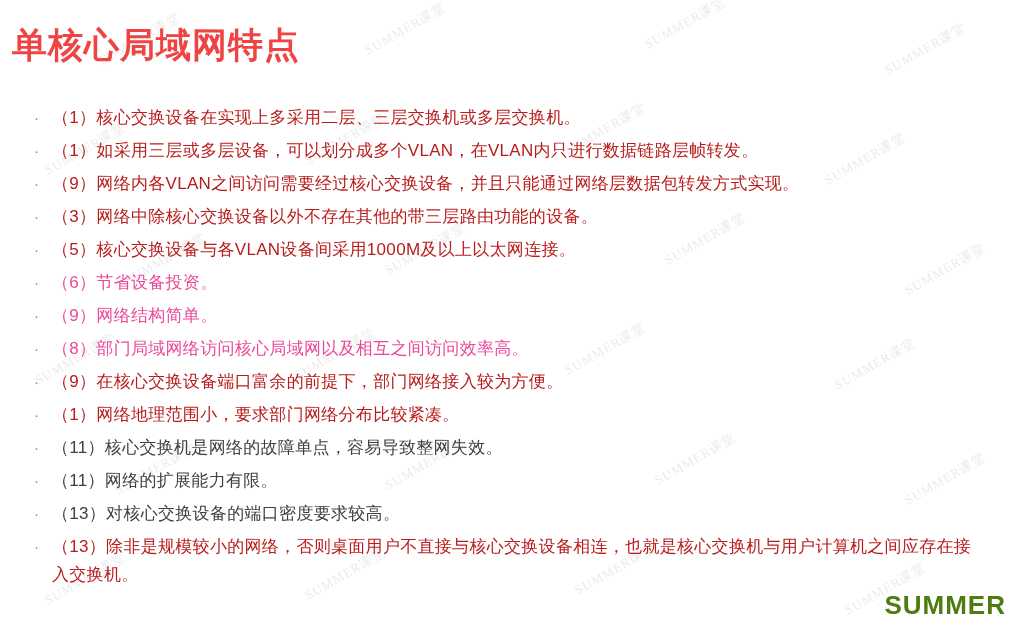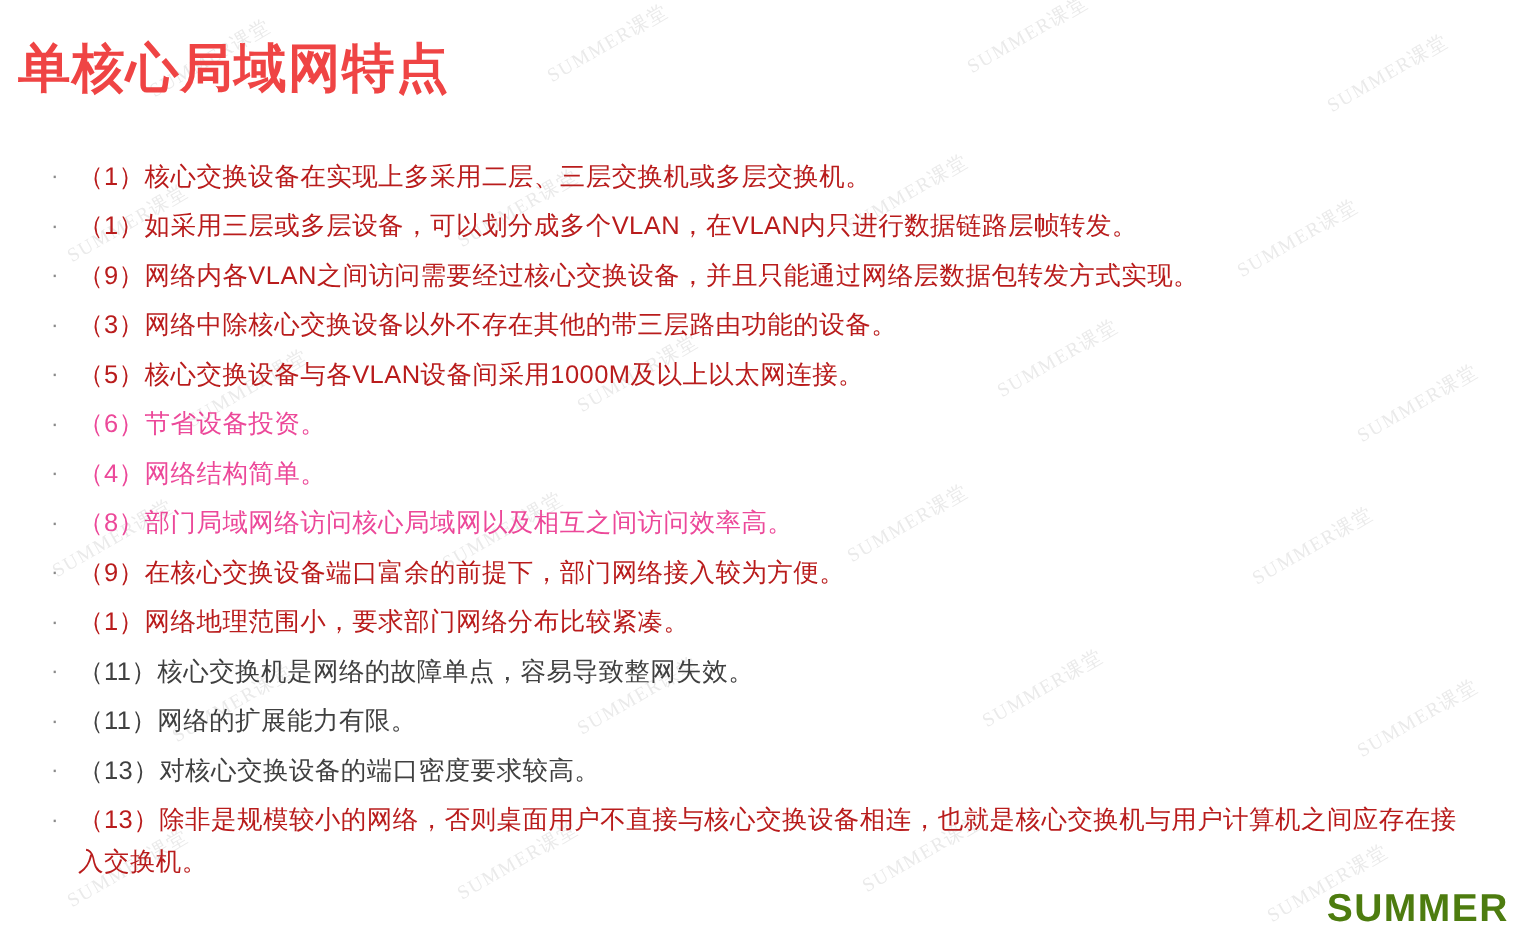--- a/index.html
+++ b/index.html
@@ -154,21 +154,21 @@
       <span class="btext c-black">（5）核心交换设备与各VLAN设备间采用1000M及以上以太网连接。</span>
     </div>
 
     <div class="bullet-row">
       <span class="dot">·</span>
       <span class="btext c-green">（6）节省设备投资。</span>
     </div>
 
     <div class="bullet-row">
       <span class="dot">·</span>
-      <span class="btext c-green">（4）网络结构简单。</span>
+      <span class="btext c-green">（9）网络结构简单。</span>
     </div>
 
     <div class="bullet-row">
       <span class="dot">·</span>
       <span class="btext c-green">（8）部门局域网络访问核心局域网以及相互之间访问效率高。</span>
     </div>
 
     <div class="bullet-row">
       <span class="dot">·</span>
       <span class="btext c-black">（9）在核心交换设备端口富余的前提下，部门网络接入较为方便。</span>

